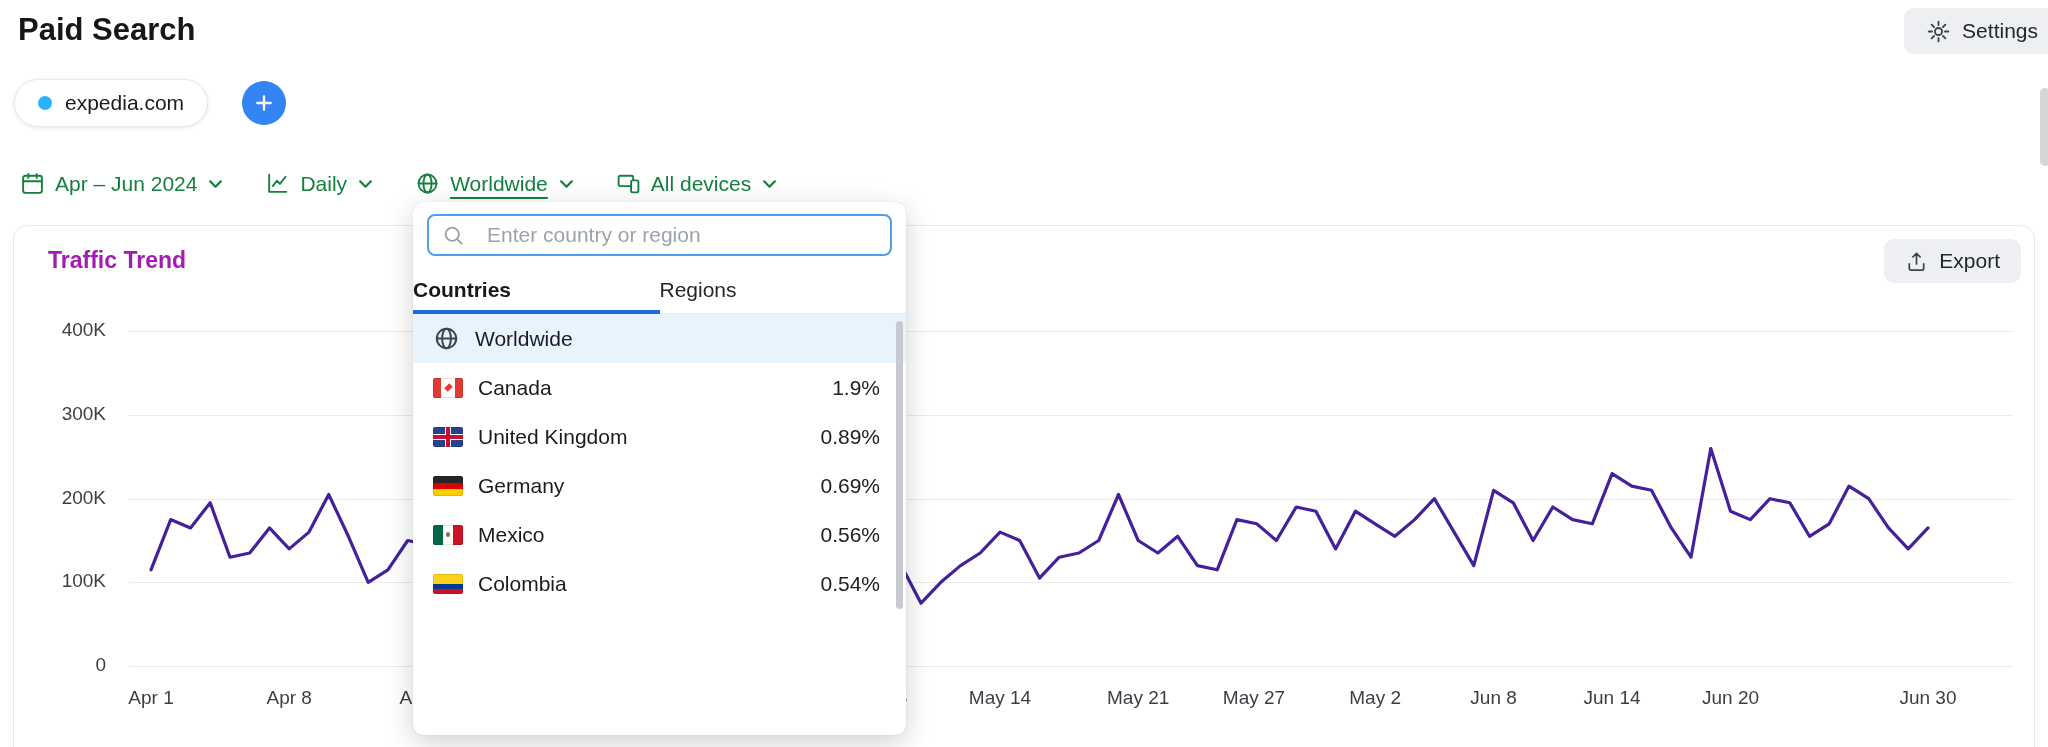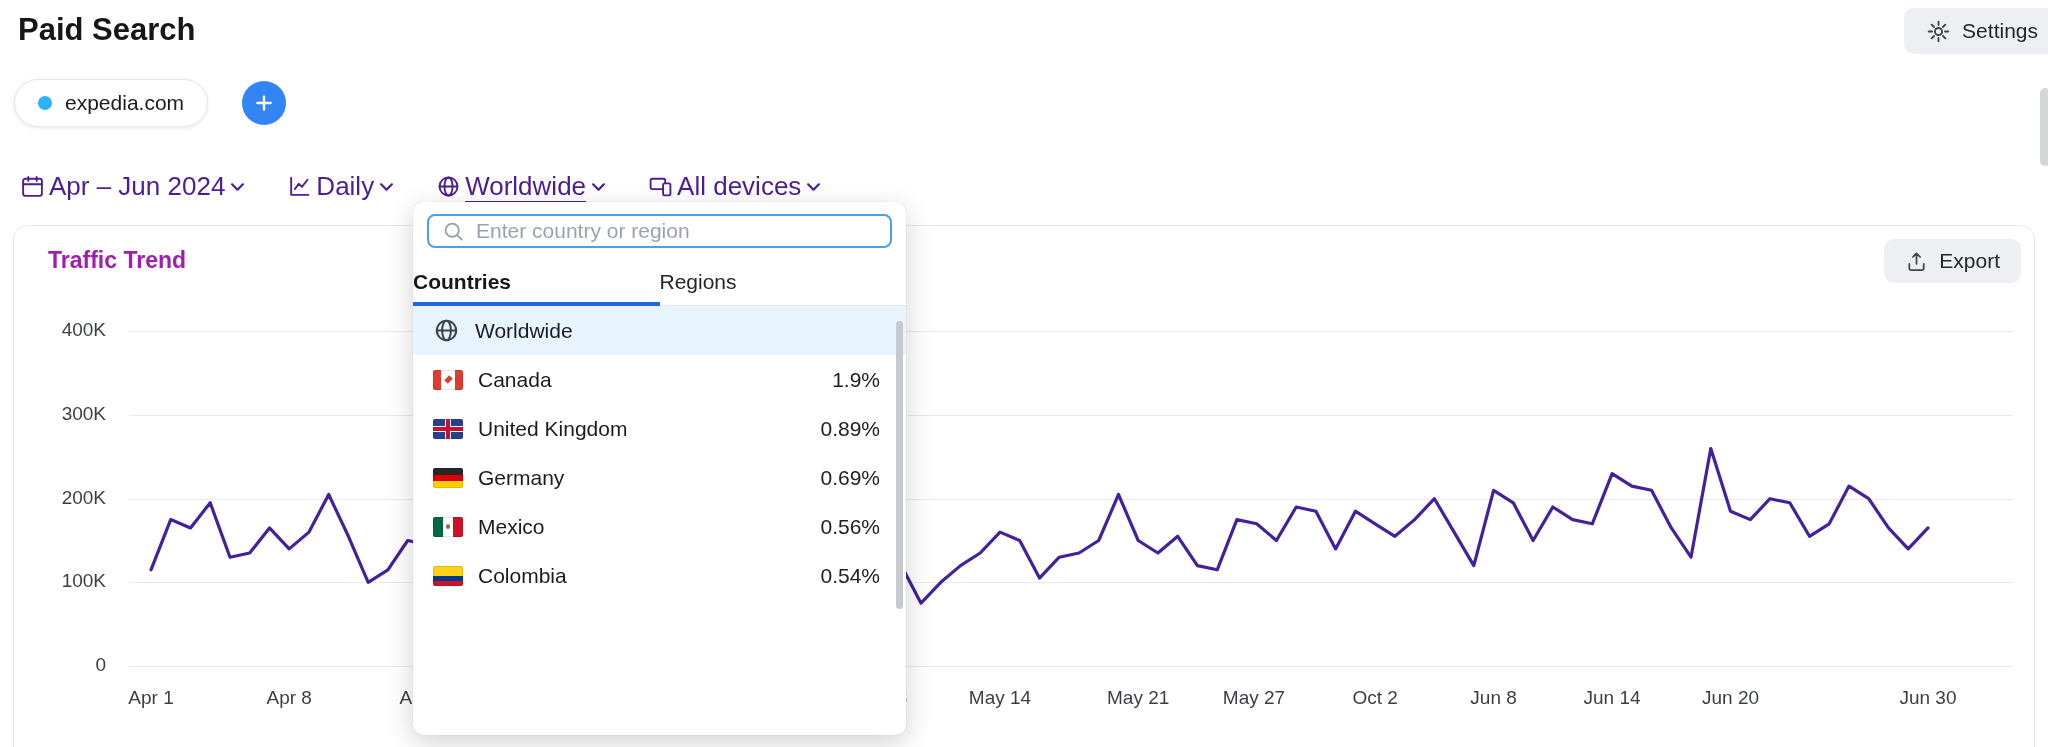--- a/index.html
+++ b/index.html
@@ -33,21 +33,21 @@
   .domain-dot { width:14px; height:14px; border-radius:50%; }
   .add-btn {
     width:44px; height:44px; border-radius:50%; border:none; background:#3385F4;
     display:flex; align-items:center; justify-content:center; cursor:pointer;
   }
   .add-btn .icon { width:24px; height:24px; color:#fff; }
   .add-btn .icon svg { stroke-width:2.4; }
 
   
   .filter-row { position:absolute; left:20px; top:171px; display:flex; align-items:center; gap:42px; }
-  .filter { display:flex; align-items:center; gap:4px; color:#4c1d95; font-size:26px; cursor:pointer; }
+  .filter { display:flex; align-items:center; gap:10px; color:#15803d; font-size:21px; cursor:pointer; }
   .filter .f-icon { width:25px; height:25px; }
   .filter .chev { width:15px; height:10px; margin-left:1px; }
   .filter .chev svg { stroke-width:2.1; }
   .filter.active .label { text-decoration:underline; text-underline-offset:6px; text-decoration-thickness:1.5px; }
 
   
   .card {
     position:absolute; left:13px; top:225px; width:2022px; height:540px;
     background:#fff; border:1px solid #E8E8EA; border-radius:14px; z-index:1;
   }
@@ -68,21 +68,21 @@
   svg.trend { position:absolute; left:0; top:0; width:2022px; height:430px; overflow:visible; }
 
   
   .dropdown {
     position:absolute; left:413px; top:202px; width:493px; height:533px;
     background:#fff; border-radius:10px; z-index:30;
     box-shadow:0 8px 28px rgba(0,0,0,.18), 0 0 1px rgba(0,0,0,.22);
     overflow:hidden;
   }
   .searchbox {
-    margin:12px 14px 10px; height:34px; display:flex; align-items:center; gap:12px;
+    margin:12px 14px 10px; height:42px; display:flex; align-items:center; gap:23px;
     padding:0 14px; border:2px solid #4D9FE8; border-radius:8px; background:#fff;
   }
   .searchbox .icon { width:21px; height:21px; color:#98A0A8; }
   .searchbox input {
     flex:1; border:none; outline:none; font-family:inherit; font-size:21px; color:#1C1C1E; background:transparent;
   }
   .searchbox input::placeholder { color:#9AA3AD; }
   .tabs { display:flex; height:48px; border-bottom:1px solid #E5E6E8; }
   .tab {
     flex:1; display:flex; align-items:center; 
@@ -239,21 +239,21 @@
         <div class="ylabel" style="top: 328px;">0</div>
         <div class="xlabel" style="left: 82px;">Apr 1</div>
         <div class="xlabel" style="left: 220.208px;">Apr 8</div>
         <div class="xlabel" style="left: 358.416px;">Apr 15</div>
         <div class="xlabel" style="left: 496.624px;">Apr 22</div>
         <div class="xlabel" style="left: 634.832px;">Apr 29</div>
         <div class="xlabel" style="left: 812.528px;">May 8</div>
         <div class="xlabel" style="left: 930.992px;">May 14</div>
         <div class="xlabel" style="left: 1069.2px;">May 21</div>
         <div class="xlabel" style="left: 1185px;">May 27</div>
-        <div class="xlabel" style="left: 1306.13px;">Oct 2</div>
+        <div class="xlabel" style="left: 1306.13px;">May 2</div>
         <div class="xlabel" style="left: 1424.59px;">Jun 8</div>
         <div class="xlabel" style="left: 1543.06px;">Jun 14</div>
         <div class="xlabel" style="left: 1661.52px;">Jun 20</div>
         <div class="xlabel" style="left: 1858.96px;">Jun 30</div>
         <svg class="trend" viewBox="0 0 2022 430">
           <polyline points="137.0,243.8 156.7,193.6 176.5,201.9 196.2,176.8 216.0,231.2 235.7,227.0 255.5,201.9 275.2,222.9 295.0,206.1 314.7,168.5 334.4,210.3 354.2,256.3 373.9,243.8 393.7,214.5 413.4,218.7 433.2,206.1 452.9,222.9 472.6,197.8 492.4,214.5 512.1,231.2 531.9,206.1 551.6,218.7 571.4,210.3 591.1,197.8 610.9,222.9 630.6,214.5 650.3,201.9 670.1,227.0 689.8,210.3 709.6,218.7 729.3,214.5 749.1,206.1 768.8,222.9 788.6,210.3 808.3,201.9 828.0,218.7 847.8,214.5 867.5,210.3 887.3,239.6 907.0,277.2 926.8,256.3 946.5,239.6 966.2,227.0 986.0,206.1 1005.7,214.5 1025.5,252.1 1045.2,231.2 1065.0,227.0 1084.7,214.5 1104.5,168.5 1124.2,214.5 1143.9,227.0 1163.7,210.3 1183.4,239.6 1203.2,243.8 1222.9,193.6 1242.7,197.8 1262.4,214.5 1282.2,181.0 1301.9,185.2 1321.6,222.9 1341.4,185.2 1361.1,197.8 1380.9,210.3 1400.6,193.6 1420.4,172.7 1440.1,206.1 1459.8,239.6 1479.6,164.3 1499.3,176.8 1519.1,214.5 1538.8,181.0 1558.6,193.6 1578.3,197.8 1598.1,147.6 1617.8,160.1 1637.5,164.3 1657.3,201.9 1677.0,231.2 1696.8,122.5 1716.5,185.2 1736.3,193.6 1756.0,172.7 1775.8,176.8 1795.5,210.3 1815.2,197.8 1835.0,160.1 1854.7,172.7 1874.5,201.9 1894.2,222.9 1914.0,201.9" fill="none" stroke="#44209C" stroke-width="3.2" stroke-linejoin="round" stroke-linecap="round"></polyline>
         </svg>
       </div>
   </section>
 

